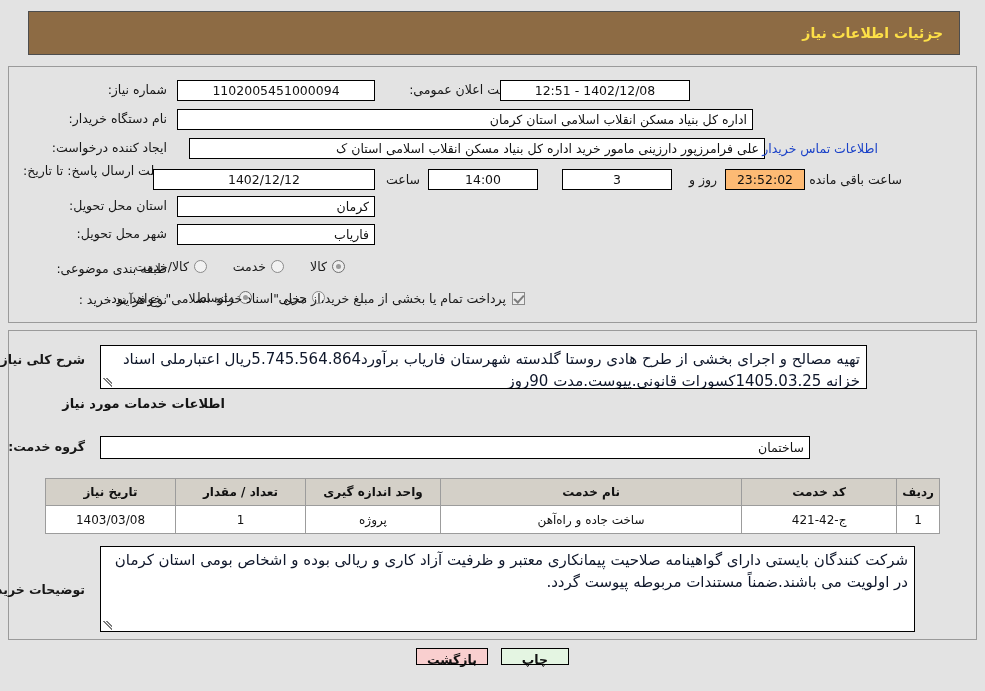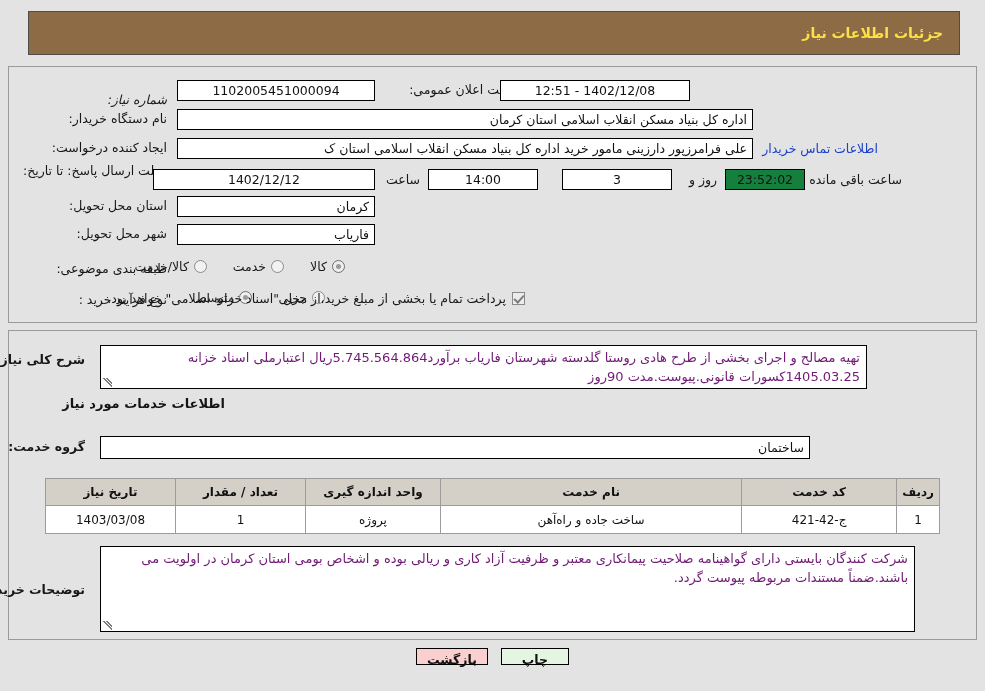--- a/index.html
+++ b/index.html
@@ -111,21 +111,21 @@
     height: 21px;
     line-height: 19px;
     font-size: 12.5px;
     padding: 0 5px;
     color: #111;
     overflow: hidden;
     white-space: nowrap;
   }
   .fld.ctr  { text-align: center; }
   .fld.rt   { text-align: right; }
-  .fld.cream{ background: #15803d; }
+  .fld.cream{ background: #fdba74; }
   .mini { font-size: 12.5px; white-space: nowrap; color: #171717; }
   .link { color: #1b42c8; font-size: 12.5px; white-space: nowrap; cursor: pointer; }
 
   
   .radio {
     width: 13px; height: 13px;
     border-radius: 50%;
     border: 1px solid #8a8a8a;
     background: #f2f2f2;
     display: inline-block;
@@ -157,24 +157,24 @@
     width: 4px; height: 8px;
     border: solid #7d7d7d;
     border-width: 0 2px 2px 0;
     transform: rotate(42deg);
   }
 
   
   .ta {
     background: #ffffff;
     border: 1px solid #000000;
-    font-size: 13px;
+    font-size: 15px;
     line-height: 1.45;
     padding: 3px 6px;
-    color: #701a75;
+    color: #0f172a;
     position: relative;
     overflow: hidden;
     text-align: right;
   }
   .ta::after {
     content: "";
     position: absolute;
     left: 2px; bottom: 1px;
     width: 9px; height: 9px;
     background:
@@ -258,39 +258,39 @@
       <div class="wm-text">AriaTender.net</div>
     </div>
   </div>
 
   <div id="hdr">
     <div class="t">جزئیات اطلاعات نیاز</div>
   </div>
 
   <div class="panel" id="panel-top"></div>
 
-  <div class="row" style="right:818px; top:92px; width:150px;font-style:italic;">
+  <div class="row" style="right:818px; top:82px; width:150px;">
     <div class="lbl">شماره نیاز:</div>
   </div>
   <div class="fld ctr" style="position:absolute; right:610px; top:80px; width:198px; z-index:3;">1102005451000094</div>
 
   <div class="row" style="right:425px; top:82px;">
     <div class="lbl">تاریخ و ساعت اعلان عمومی:</div>
   </div>
   <div class="fld ctr" style="position:absolute; right:295px; top:80px; width:190px; z-index:3;">1402/12/08 - 12:51</div>
 
   <div class="row" style="right:818px; top:111px;">
     <div class="lbl">نام دستگاه خریدار:</div>
   </div>
   <div class="fld rt" style="position:absolute; right:232px; top:109px; width:576px; z-index:3;">اداره کل بنیاد مسکن انقلاب اسلامی استان کرمان</div>
 
   <div class="row" style="right:818px; top:140px;">
     <div class="lbl">ایجاد کننده درخواست:</div>
   </div>
-  <div class="fld rt" style="position:absolute; right:232px; top:138px; width:576px; z-index:3;">علی فرامرزپور دارزینی مامور خرید اداره کل بنیاد مسکن انقلاب اسلامی استان ک</div>
+  <div class="fld rt" style="position:absolute; right:220px; top:138px; width:576px; z-index:3;">علی فرامرزپور دارزینی مامور خرید اداره کل بنیاد مسکن انقلاب اسلامی استان ک</div>
   <div class="link" style="position:absolute; right:107px; top:141px; z-index:4;">اطلاعات تماس خریدار</div>
 
   <div class="row" style="right:818px; top:163px; width:155px;">
     <div class="lbl wrap">مهلت ارسال پاسخ: تا تاریخ:</div>
   </div>
   <div class="fld ctr" style="position:absolute; right:610px; top:169px; width:222px; z-index:3;">1402/12/12</div>
   <div class="mini" style="position:absolute; right:565px; top:172px; z-index:3;">ساعت</div>
   <div class="fld ctr" style="position:absolute; right:447px; top:169px; width:110px; z-index:3;">14:00</div>
   <div class="fld ctr" style="position:absolute; right:313px; top:169px; width:110px; z-index:3;">3</div>
   <div class="mini" style="position:absolute; right:268px; top:172px; z-index:3;">روز و</div>

